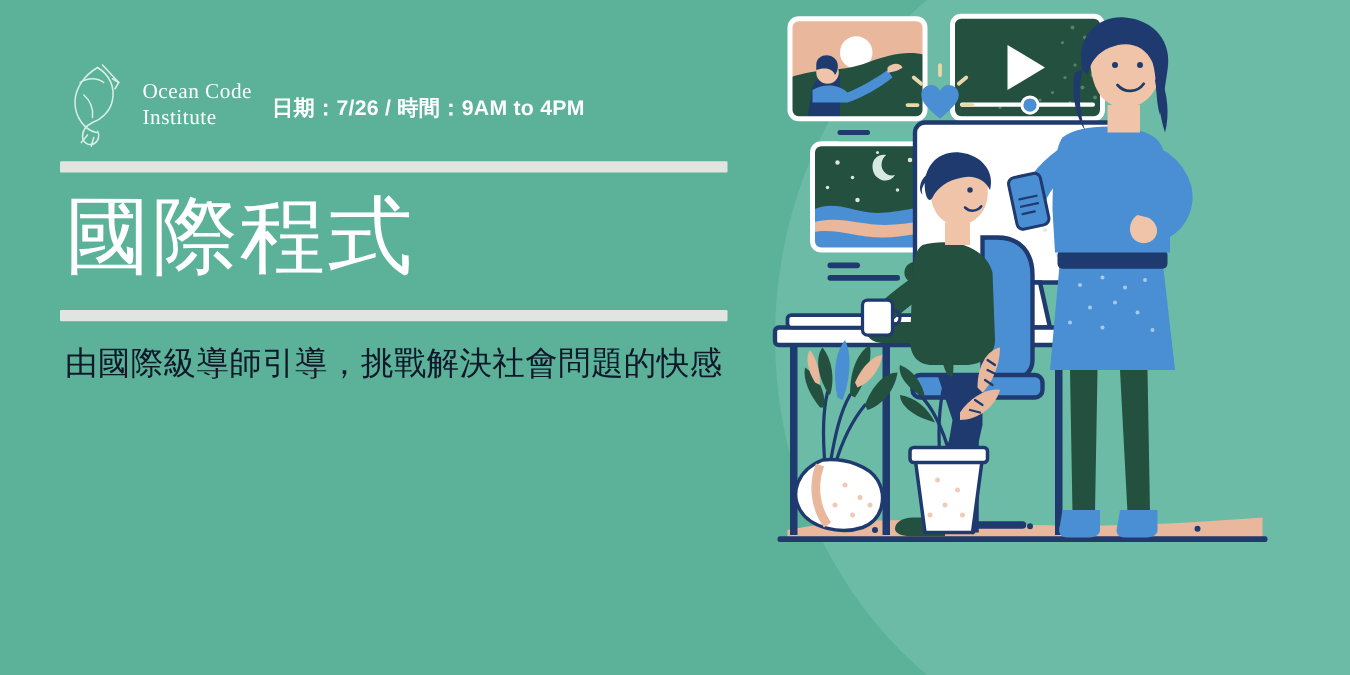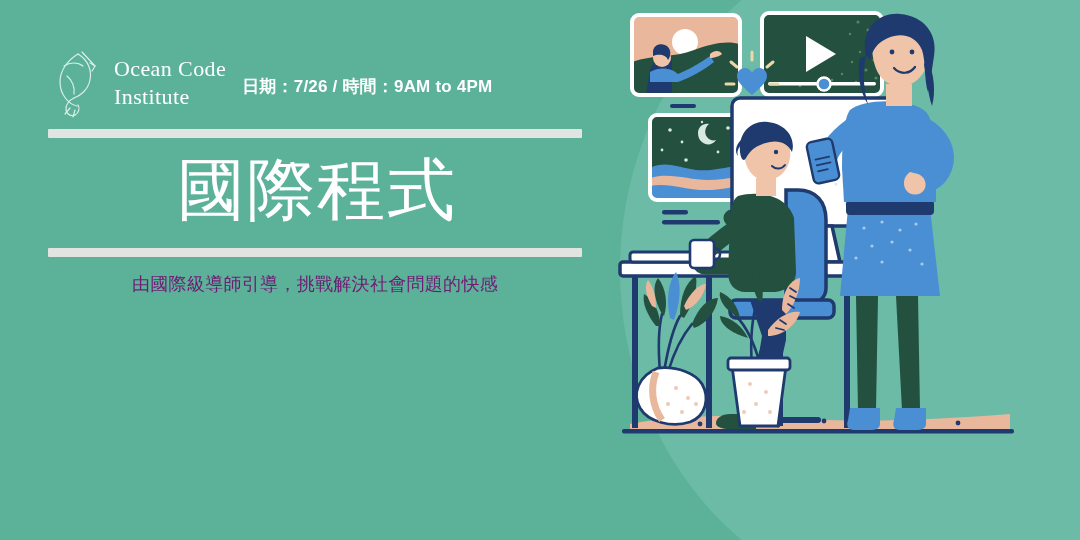--- a/index.html
+++ b/index.html
@@ -42,21 +42,21 @@
     align-items:center;
     gap:10px;
     height:74px;
   }
 
   .logo-mark { width:56px; height:74px; flex:0 0 56px; display:block; }
 
   .logo-words {
     color:#FFFFFF;
     font-family:"Liberation Serif","DejaVu Serif",serif;
-    font-size:22px;
+    font-size:17px;
     line-height:1.26;
     letter-spacing:.4px;
     white-space:nowrap;
   }
   .logo-words span { display:block; }
 
   .datetime {
     color:#FFFFFF;
     font-size:17px;
     font-weight:700;
@@ -70,42 +70,42 @@
     height:9px;
     background:#E2E4E2;
     border-radius:1px;
     width:534px;
   }
   .rule.top { margin-top:9px; }
   .rule.bottom { margin-top:13px; }
 
   .title-block {
     padding:12px 0 6px 0;
-    text-align:center;
+    text-align:left;
     width:534px;
   }
   .title-line {
     color:#FFFFFF;
     font-size:68px;
     font-weight:400;
     line-height:1.16;
     letter-spacing:2px;
     white-space:nowrap;
   }
   .title-line.one { padding-left:4px; }
   .title-line.two { padding-left:42px; }
 
   .subtitle-block {
     width:534px;
     text-align:center;
     padding-top:14px;
   }
   .subtitle-line {
-    color:#701a75;
-    font-size:18px;
+    color:#0f172a;
+    font-size:26px;
     font-weight:400;
     line-height:1.52;
     letter-spacing:.3px;
     white-space:nowrap;
   }
 
   
   .illustration {
     position:absolute;
     right:0; top:0;

